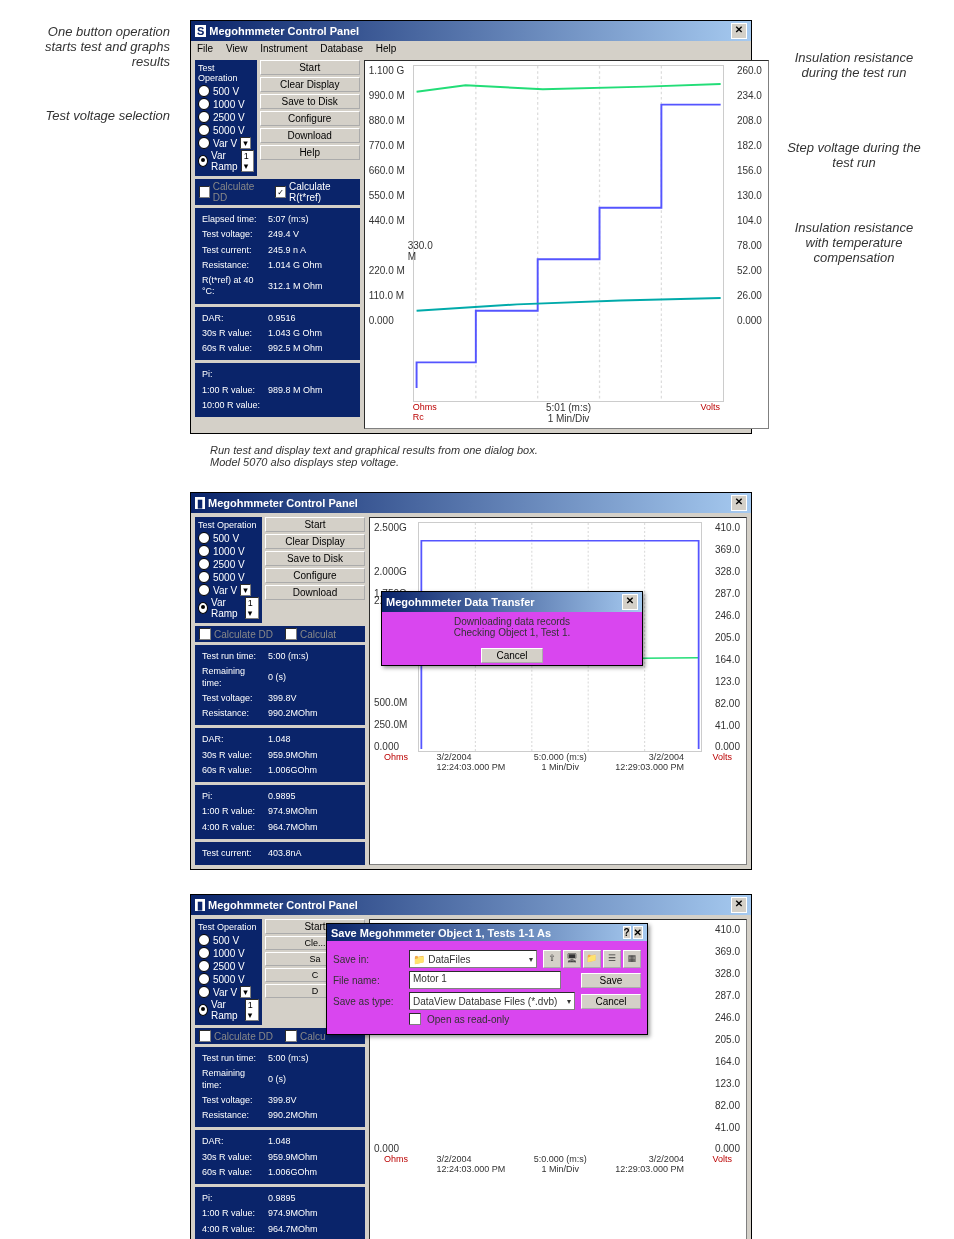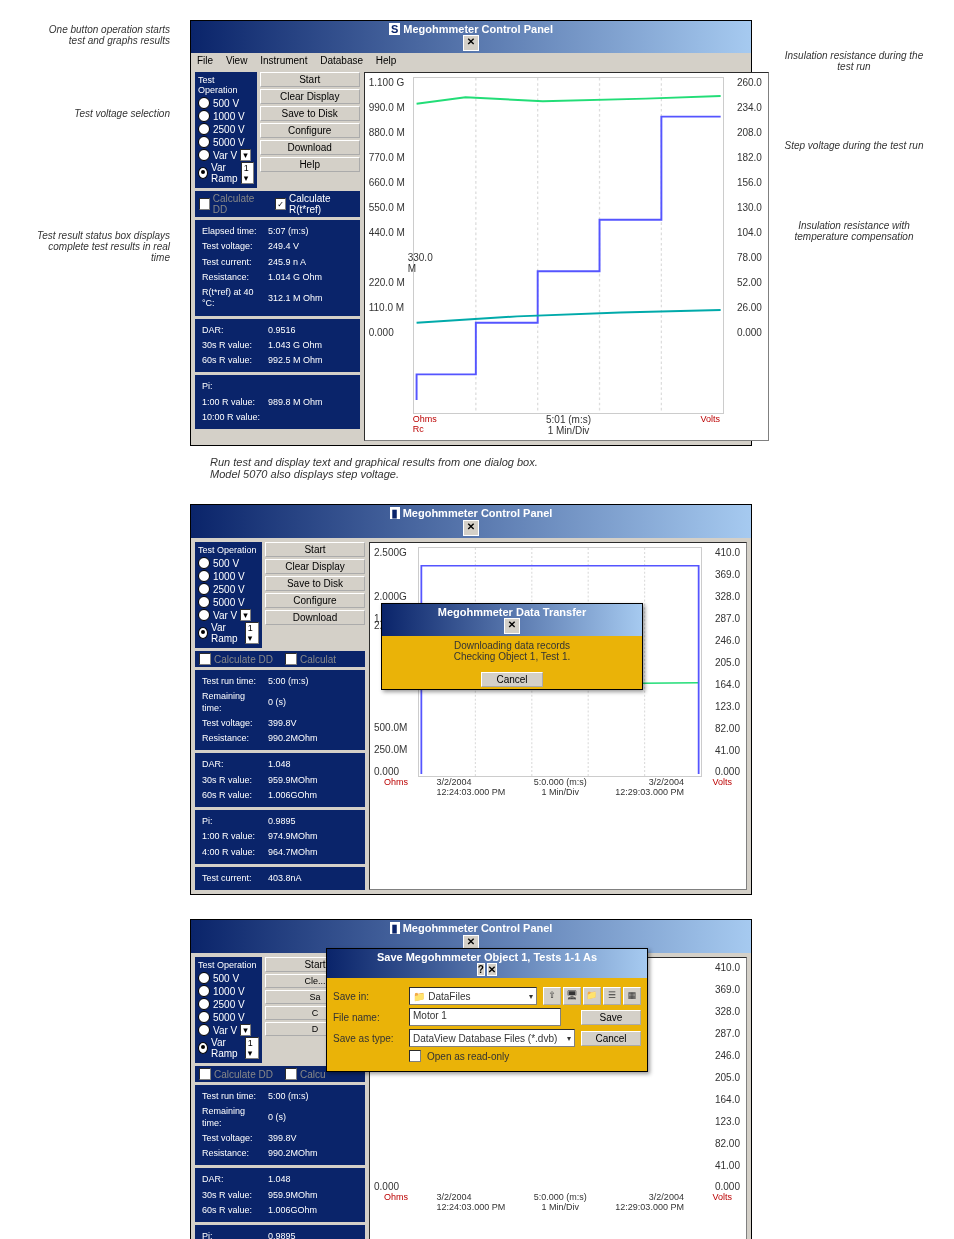--- a/index.html
+++ b/index.html
@@ -9,21 +9,21 @@
     font-size: 11px;
     color: #333;
     background: #fff;
     width: 874px;
   }
   .section { margin-bottom: 24px; position: relative; }
   .callout-group { position: relative; }
   .callout-left, .callout-right {
     position: absolute;
     font-style: italic;
-    font-size: 10px;
+    font-size: 13px;
     color: #333;
     width: 140px;
   }
   .callout-left { text-align: right; left: -10px; }
   .callout-right { text-align: center; right: -10px; }
   .window {
     background: #D4D0C8;
     border: 1px solid #000;
     margin: 0 auto;
     position: relative;
@@ -31,21 +31,20 @@
   }
   .titlebar {
     background: linear-gradient(to right, #0A246A, #A6CAF0);
     color: #fff;
     padding: 2px 4px;
     display: flex;
     align-items: center;
     justify-content: space-between;
     font-weight: bold;
     font-size: 11px;
-    flex-direction: column;
   }
   .titlebar .close {
     background: #D4D0C8;
     color: #000;
     border: 1px solid #fff;
     width: 14px;
     height: 14px;
     text-align: center;
     line-height: 12px;
     font-size: 10px;
@@ -96,21 +95,21 @@
   .unit-r { position:absolute; bottom:2px; right:8px; font-size:9px; color:#b00; }
   .caption {
     font-style: italic;
     font-size: 11px;
     color: #333;
     margin: 10px 0 24px 170px;
     max-width: 550px;
   }
   .modal {
     position: absolute;
-    background: #eab308;
+    background: #d946ef;
     border: 1px solid #000;
     box-shadow: 2px 2px 4px rgba(0,0,0,0.4);
     font-size: 10px;
   }
   .modal .body { padding: 4px; text-align: center; }
   .filelist {
     background: #fff;
     border: 1px inset #808080;
     padding: 2px;
     height: 100px;
@@ -129,21 +128,20 @@
   .test-op { background:#0A246A; padding:3px; color:#fff; }
   .test-op .radio-line { color:#fff; }
 </style>
 </head>
 <body>
 
 <div class="section">
   <div class="callout-group">
     <div class="callout-left" style="top:4px;">One button operation starts test and graphs results</div>
     <div class="callout-left" style="top:88px;">Test voltage selection</div>
-    <div class="callout-left" style="top:210px;">Test result status box displays complete test results in real time</div>
     <div class="callout-right" style="top:30px;">Insulation resistance during the test run</div>
     <div class="callout-right" style="top:120px;">Step voltage during the test run</div>
     <div class="callout-right" style="top:200px;">Insulation resistance with temperature compensation</div>
 
     <div class="window" style="width:560px; margin-left:150px;">
       <div class="titlebar">
         <span><span style="background:#fff;color:#0A246A;padding:0 2px;margin-right:3px;">S</span><span>Megohmmeter Control Panel</span></span>
         <span class="close">✕</span>
       </div>
       <div class="menubar">

